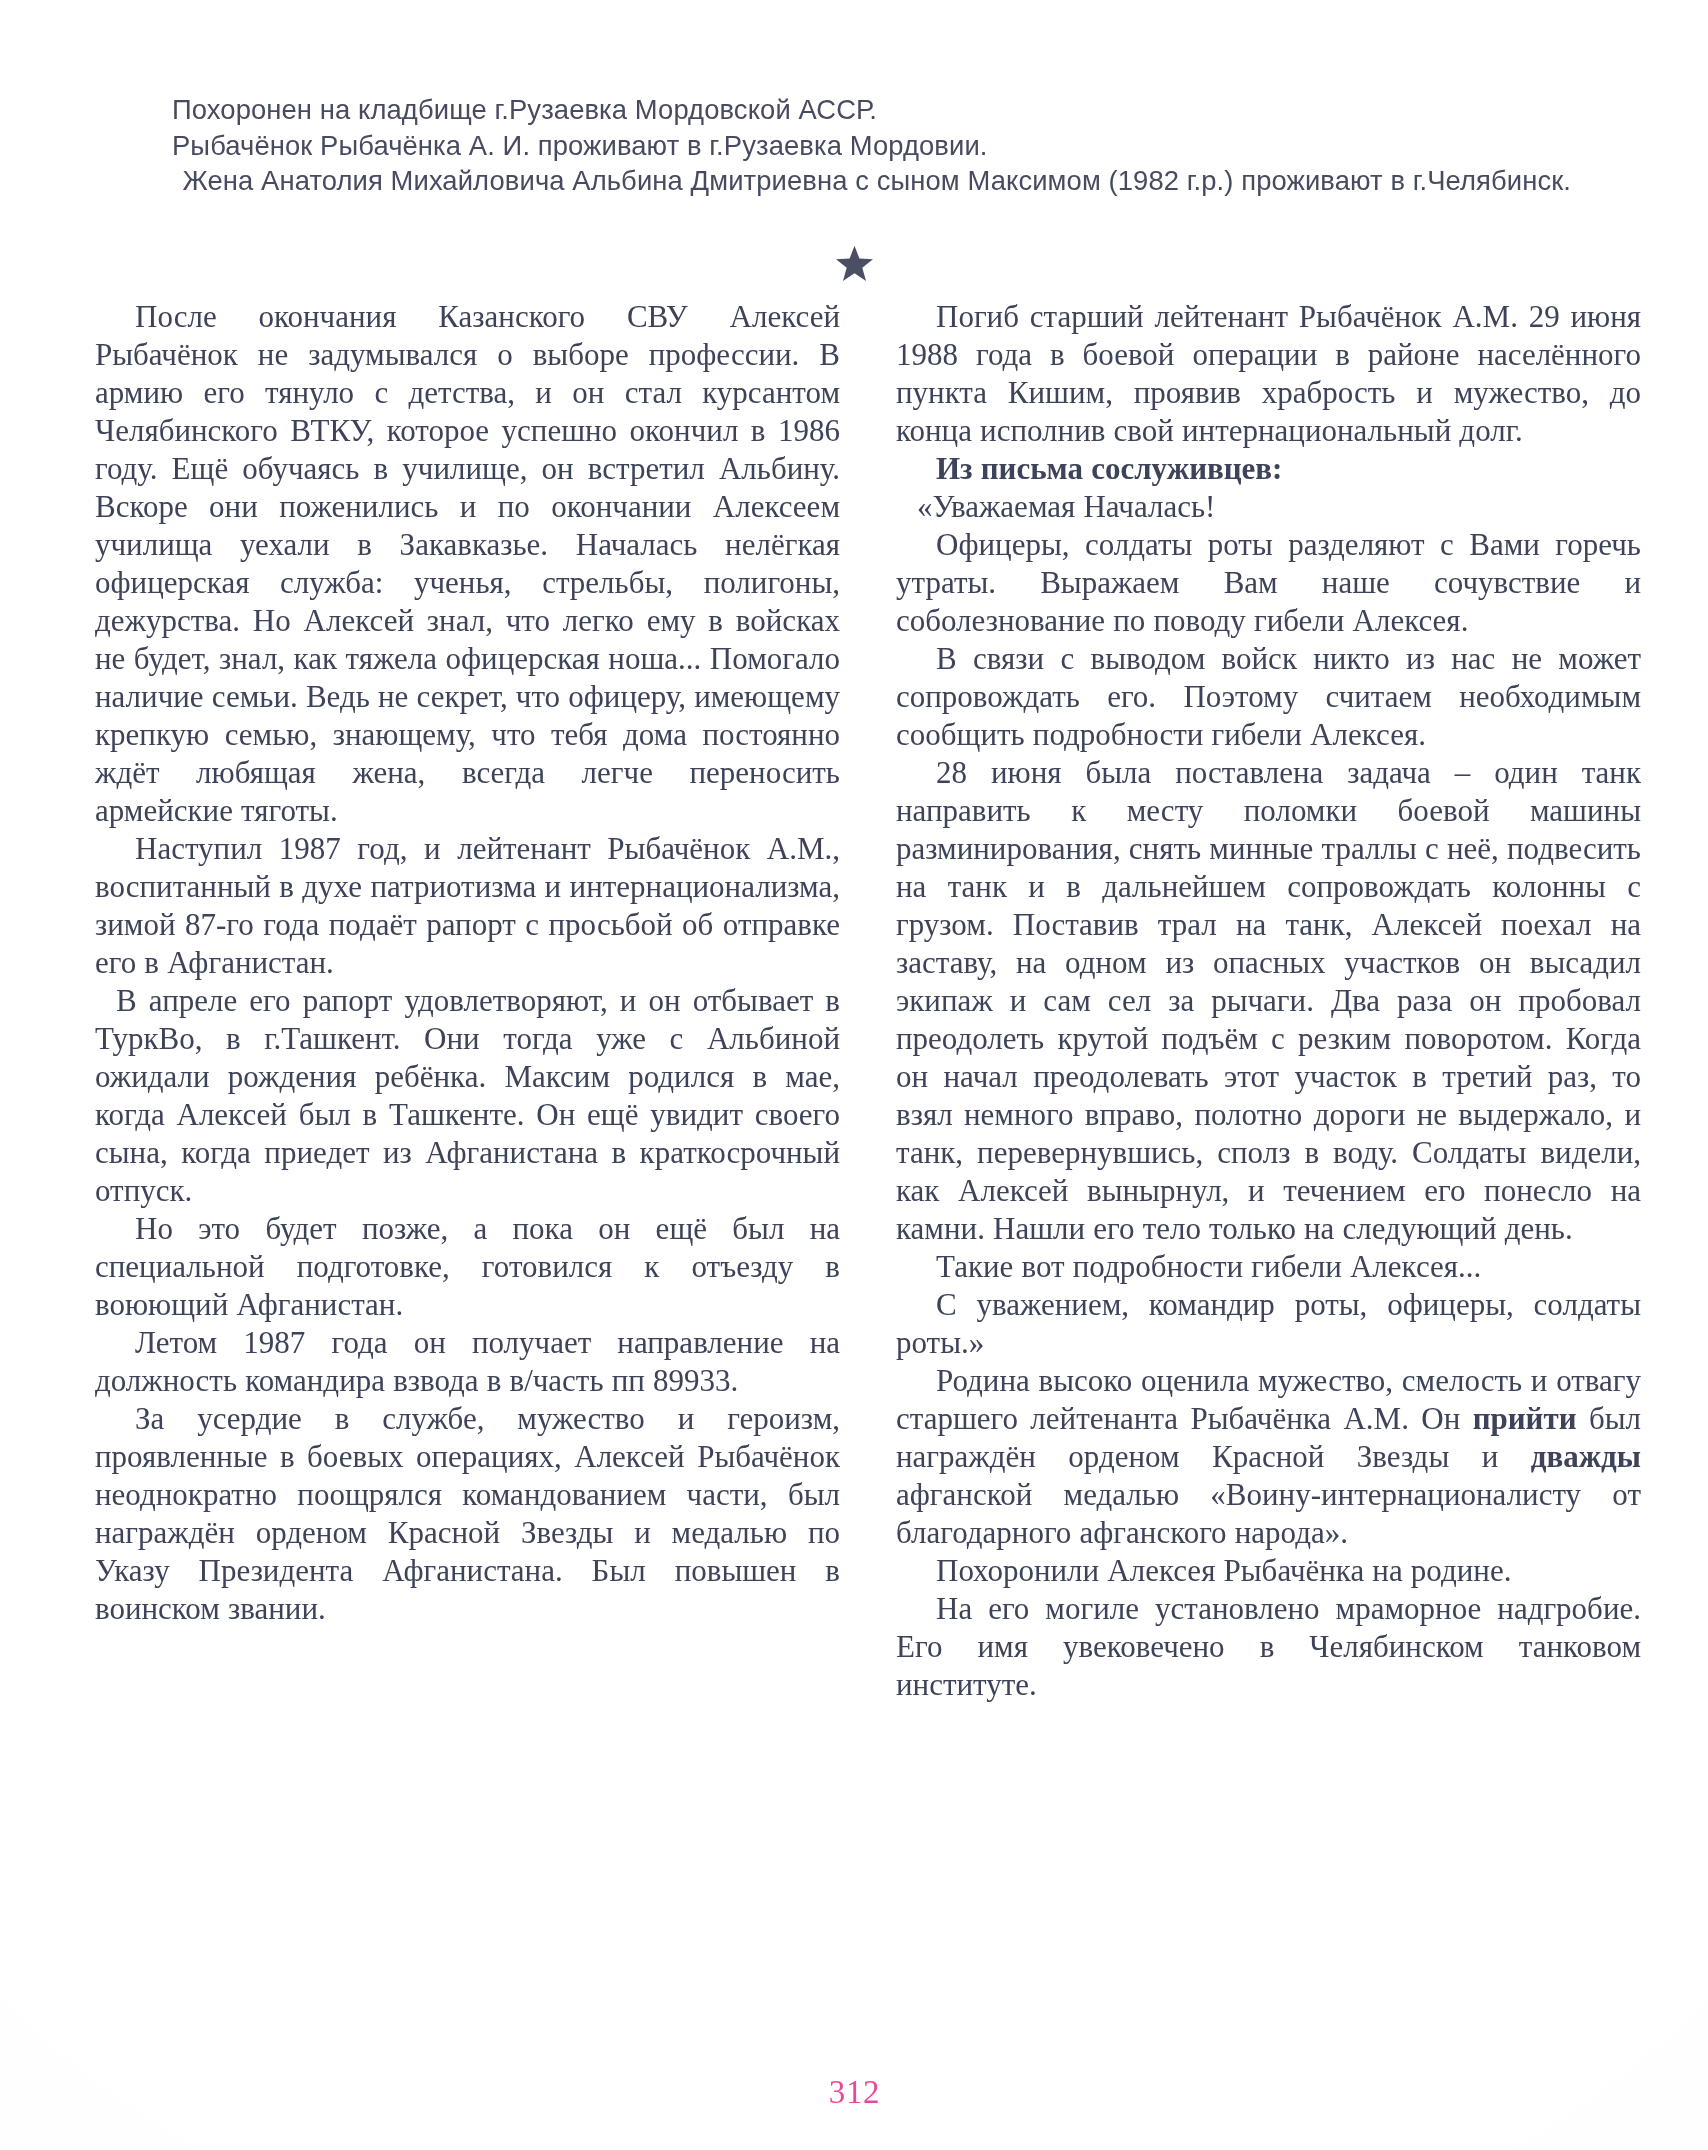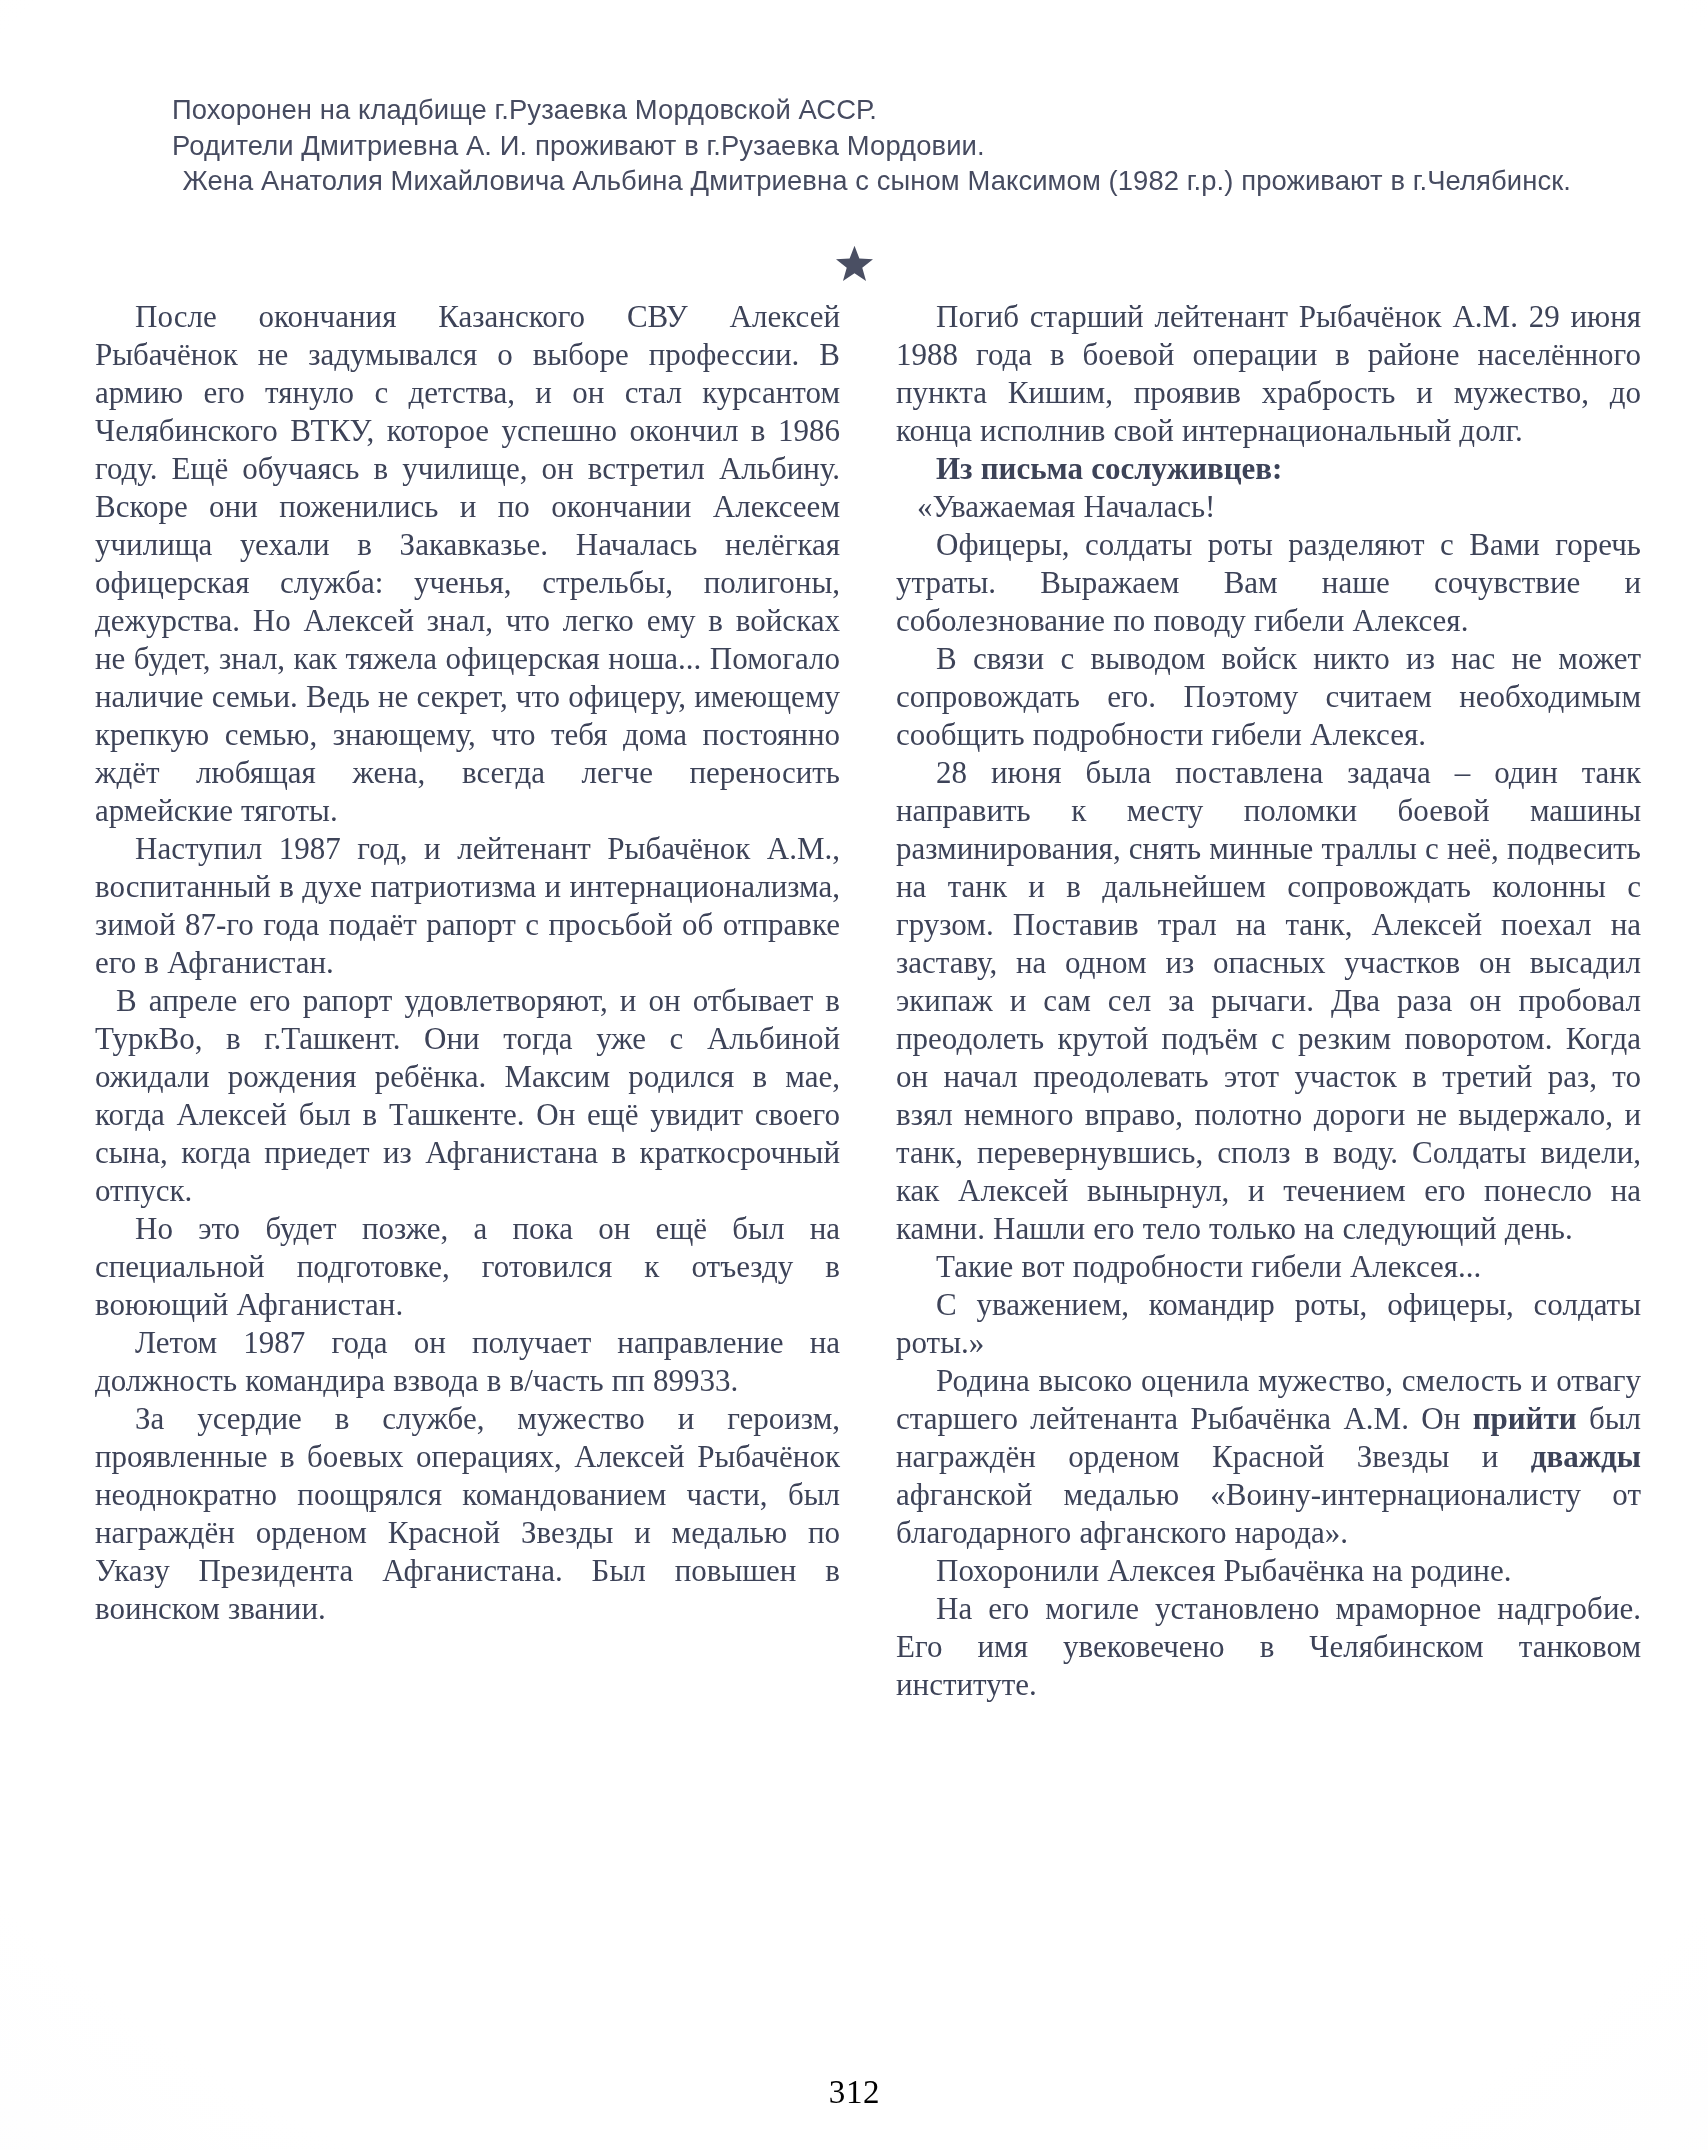--- a/index.html
+++ b/index.html
@@ -103,34 +103,34 @@
   b, strong { font-weight: bold; }
 
   
   .page-number {
     position: absolute;
     left: 0;
     top: 2074px;
     width: 1709px;
     text-align: center;
     font-size: 33px;
-    color: #000000;
+    color: #ec4899;
     letter-spacing: 0.7px;
   }
 </style>
 </head>
 <body>
 
 <div class="page"></div>
 
 <div class="content">
 
   <div class="header-block">
     <span class="header-line">Похоронен на кладбище г.Рузаевка Мордовской АССР.</span>
-    <span class="header-line">Родители Дмитриевна А. И. проживают в г.Рузаевка Мордовии.</span>
+    <span class="header-line">Рыбачёнок Рыбачёнка А. И. проживают в г.Рузаевка Мордовии.</span>
     <span class="header-line wrap">Жена Анатолия Михайловича Альбина Дмитриевна с сыном Максимом (1982 г.р.) проживают в г.Челябинск.</span>
   </div>
 
   <div class="star-sep">
     <svg width="39" height="37" viewBox="0 0 52 50">
       <polygon points="26,1 32.6,18.4 51,19.1 36.5,30.6 41.6,48.6 26,38.2 10.4,48.6 15.5,30.6 1,19.1 19.4,18.4" fill="#4a4f63"></polygon>
     </svg>
   </div>
 
   <div class="columns">

